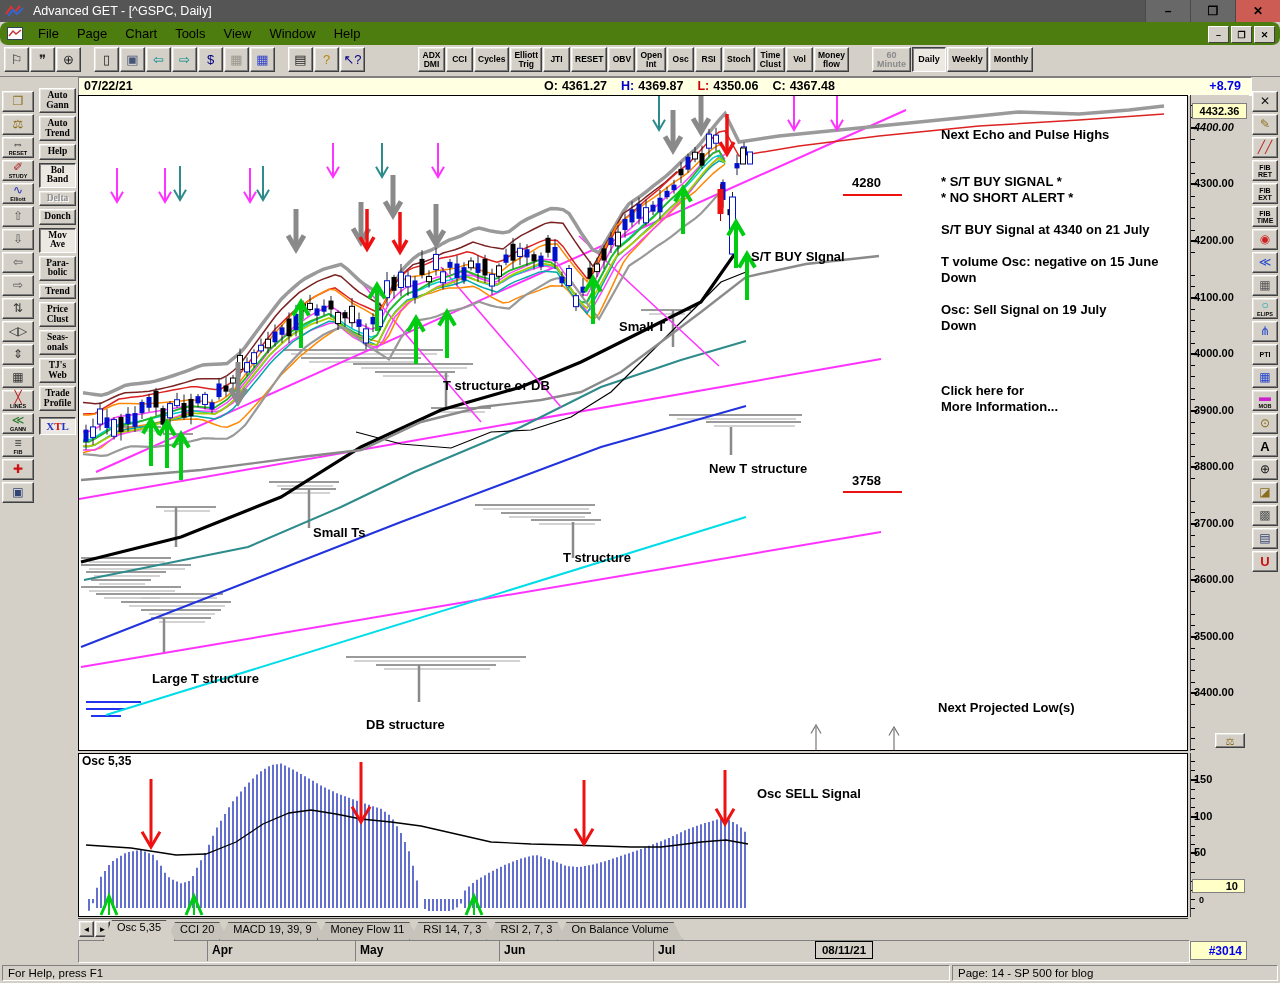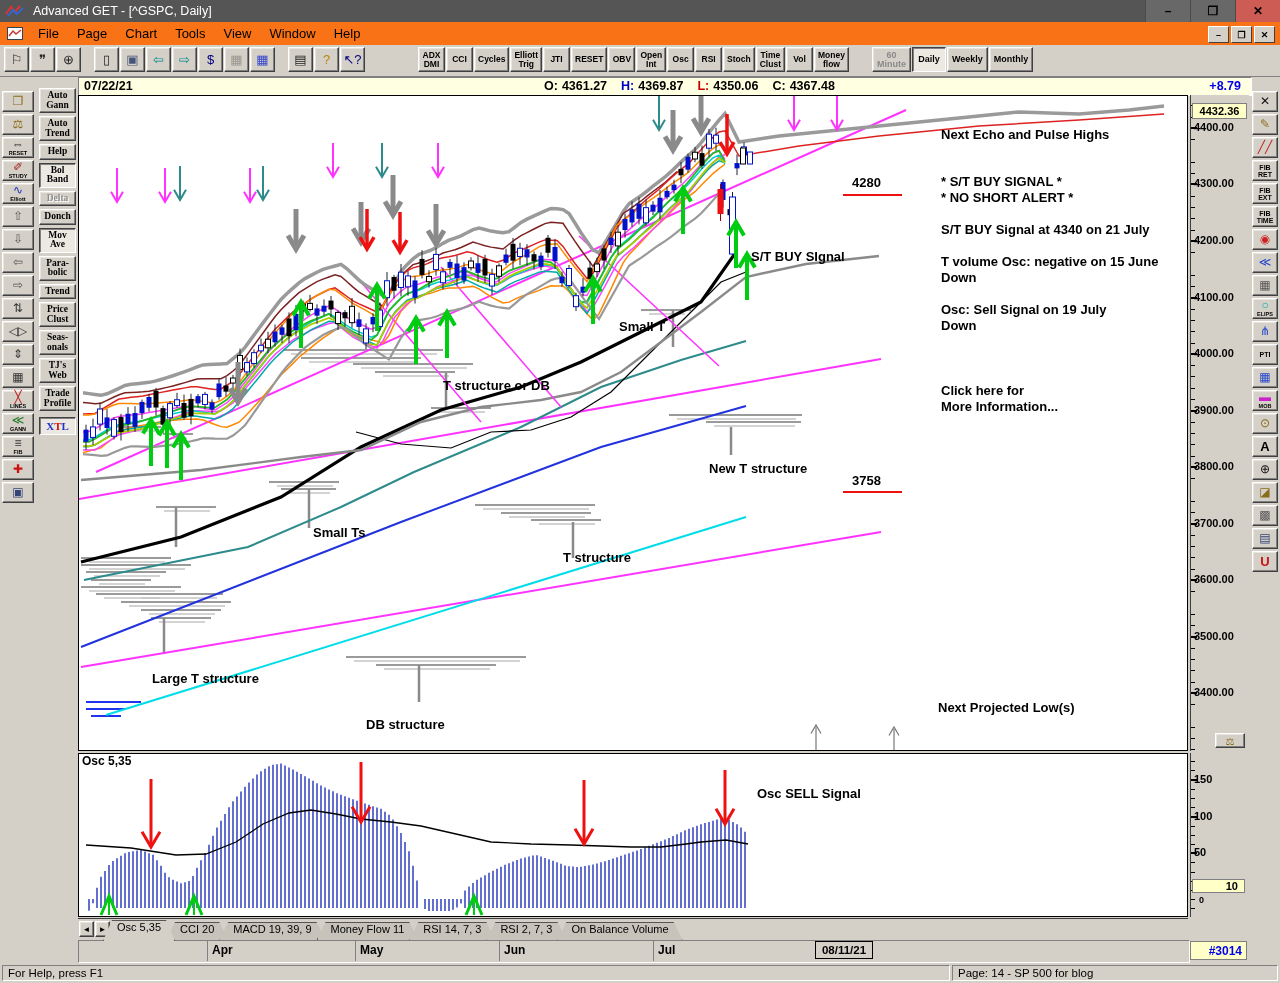--- a/index.html
+++ b/index.html
@@ -4,21 +4,21 @@
 <style>
   html,body{margin:0;padding:0;background:#888;}
   .app{position:relative;width:1280px;height:983px;background:#d4d0c8;font-family:"Liberation Sans",sans-serif;overflow:hidden;color:#000;}
   
   .titlebar{position:absolute;left:0;top:0;width:1280px;height:22px;background:#555;display:flex;align-items:center;}
   .title-text{color:#fff;font-size:12.5px;margin-left:8px;}
   .win-controls{position:absolute;right:0;top:0;height:22px;display:flex;}
   .win-btn{width:44px;height:22px;background:#686868;border-left:1px solid #4a4a4a;color:#000;font-size:12px;font-weight:bold;display:flex;align-items:center;justify-content:center;cursor:default;}
   .win-btn.close{background:#cd5c54;}
   
-  .menubar{position:absolute;left:0;top:22px;width:1280px;height:23px;background:#f97316;border-bottom:1px solid #c8c8c8;display:flex;align-items:center;}
+  .menubar{position:absolute;left:0;top:22px;width:1280px;height:23px;background:#4d7c0f;border-bottom:1px solid #c8c8c8;display:flex;align-items:center;border-radius:8px;}
   .menu-item{font-size:13px;padding:2px 9px;}
   .mdi-controls{position:absolute;right:5px;top:26px;display:flex;gap:2px;}
   .mdi-btn{width:19px;height:15px;background:#d4d0c8;border:1px solid;border-color:#fff #404040 #404040 #fff;font-size:9px;font-weight:bold;display:flex;align-items:center;justify-content:center;}
   
   .toolbar{position:absolute;left:0;top:45px;width:1280px;height:31px;background:#d4d0c8;border-bottom:1px solid #808080;}
   .btn3d{background:#d4d0c8;border:1px solid;border-color:#fff #404040 #404040 #fff;box-shadow:inset -1px -1px 0 #808080,inset 1px 1px 0 #e8e5df;}
   .btn3d.pressed{border-color:#404040 #fff #fff #404040;box-shadow:inset 1px 1px 0 #808080;background:#ece9e2;}
   .btn3d.disabled{color:#8a8a8a;}
   .file-tools{position:absolute;left:4px;top:2px;display:flex;gap:1px;}
   .tb-icon{width:25px;height:25px;display:flex;flex-direction:column;align-items:center;justify-content:center;font-size:13px;line-height:13px;padding:0;}
@@ -883,21 +883,21 @@
   <div class="ann" style="left:152px;top:671px">Large T structure</div>
   <div class="ann" style="left:366px;top:717px">DB structure</div>
   <div class="ann" style="left:938px;top:700px">Next Projected Low(s)</div>
   <div class="ann" style="left:82px;top:754px;font-size:12px">Osc 5,35</div>
   <div class="ann" style="left:757px;top:786px">Osc SELL Signal</div>
 
   <div class="price-axis">
     <div class="curr-box">4432.36</div>
     <div>
 
-    <div class="axis-tick price-tick" style="top: 26px;">4400.00</div>
+    <div class="axis-tick price-tick" style="top: 26px; font-style: italic;">4400.00</div>
         <div class="axis-tick price-tick" style="top: 82px;">4300.00</div>
         <div class="axis-tick price-tick" style="top: 139px;">4200.00</div>
         <div class="axis-tick price-tick" style="top: 196px;">4100.00</div>
         <div class="axis-tick price-tick" style="top: 252px;">4000.00</div>
         <div class="axis-tick price-tick" style="top: 309px;">3900.00</div>
         <div class="axis-tick price-tick" style="top: 365px;">3800.00</div>
         <div class="axis-tick price-tick" style="top: 422px;">3700.00</div>
         <div class="axis-tick price-tick" style="top: 478px;">3600.00</div>
         <div class="axis-tick price-tick" style="top: 535px;">3500.00</div>
         <div class="axis-tick price-tick" style="top: 591px;">3400.00</div>

